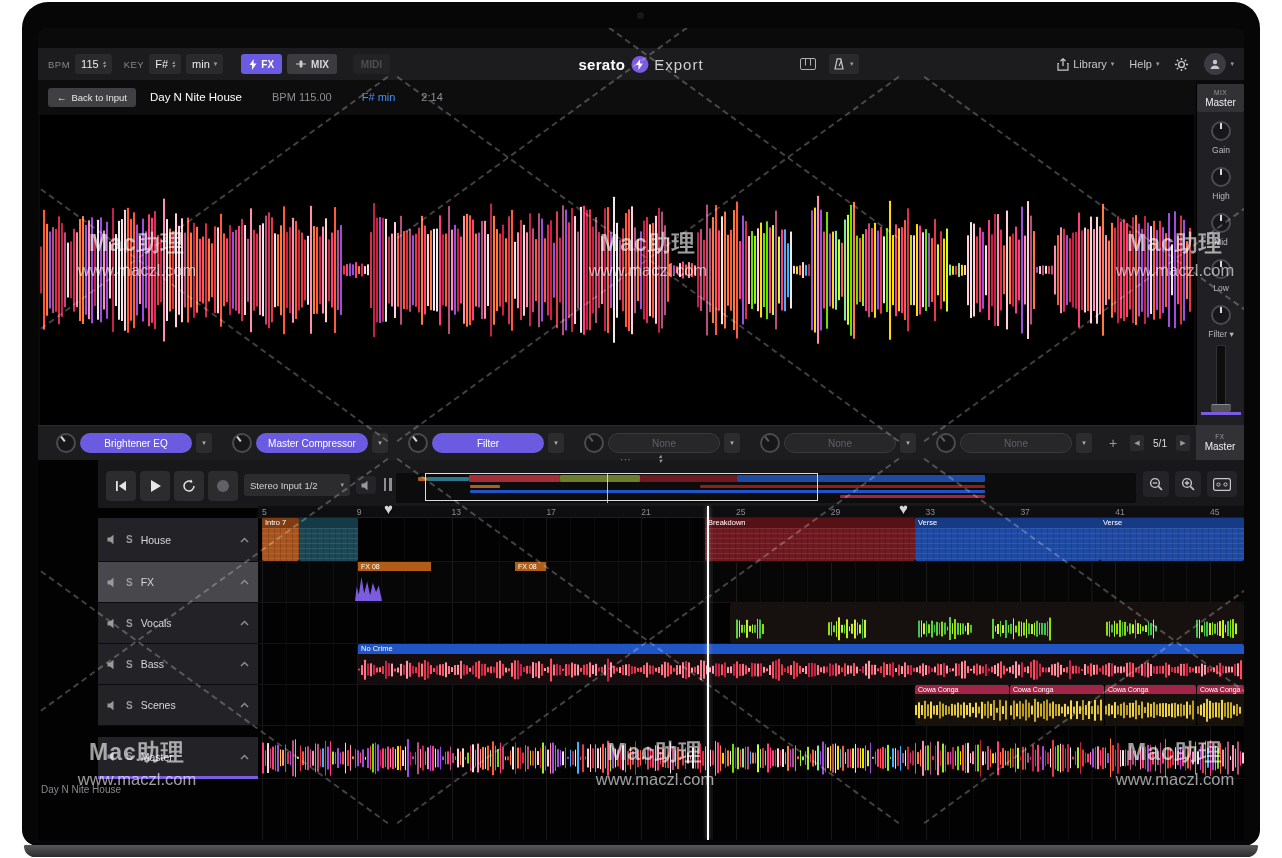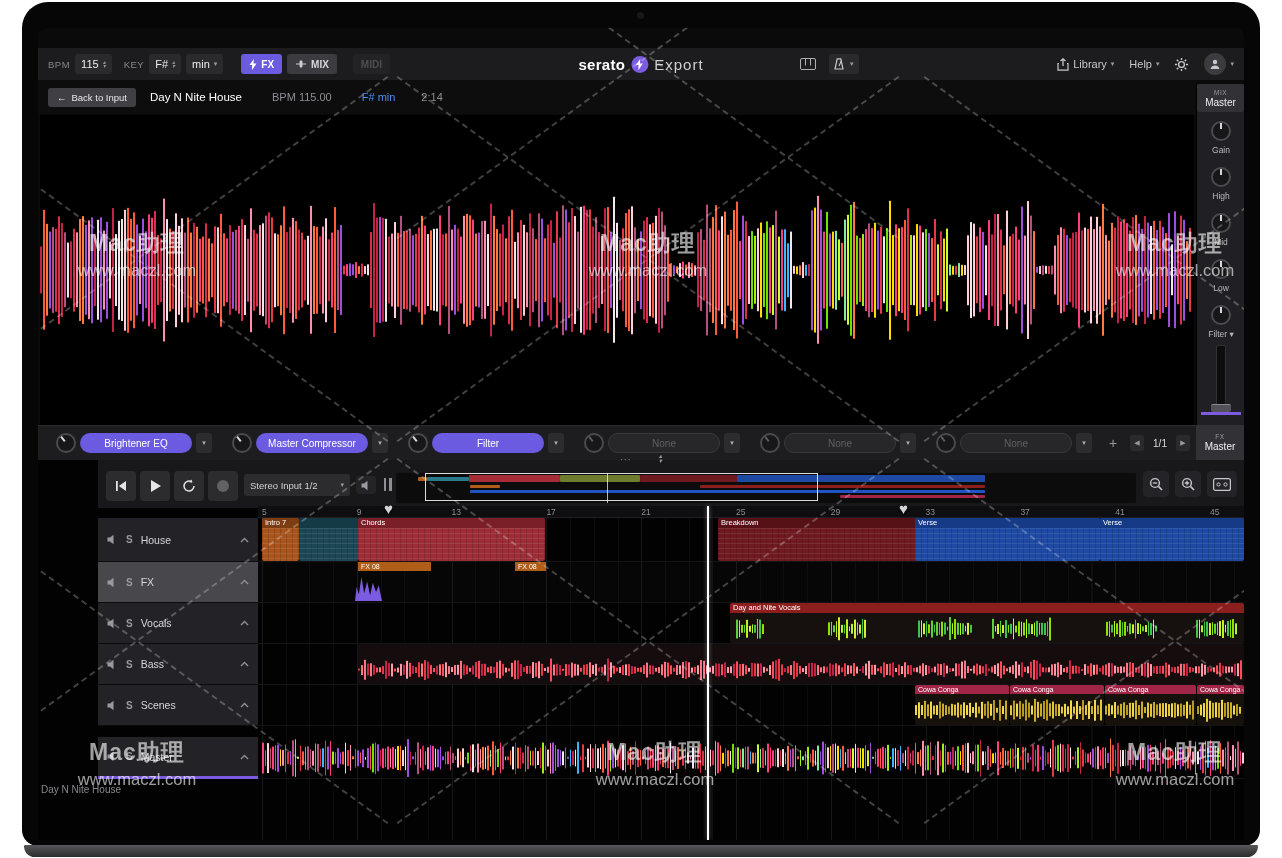--- a/index.html
+++ b/index.html
@@ -652,21 +652,21 @@
           <div class="klabel" style="top: 217px;">Filter ▾</div>
         </div>
       <div class="meter"></div>
       <div class="fadercap"></div>
       <div class="accentline"></div>
     </div>
 
     <div class="fxbar">
       <div class="fxplus">+</div>
       <div class="fxpage" style="left:1092px">◀</div>
-      <div class="fxpage lab" style="left:1108px">1/1</div>
+      <div class="fxpage lab" style="left:1108px">5/1</div>
       <div class="fxpage" style="left:1138px">▶</div>
     <div class="knob fxk" style="left: 18px; top: 7px;"></div>
         <div class="fxpill on" style="left: 42px;">Brightener EQ</div>
         <div class="fxcaret" style="left: 158px;">▾</div>
         <div class="knob fxk" style="left: 194px; top: 7px;"></div>
         <div class="fxpill on" style="left: 218px;">Master Compressor</div>
         <div class="fxcaret" style="left: 334px;">▾</div>
         <div class="knob fxk" style="left: 370px; top: 7px;"></div>
         <div class="fxpill on" style="left: 394px;">Filter</div>
         <div class="fxcaret" style="left: 510px;">▾</div>
@@ -869,26 +869,21 @@
               <div class="clip scl" style="left: 4px; width: 37px; background: rgb(169, 84, 29);">
                 <div class="chead" style="background: rgb(126, 60, 18);">
                   <span class="clabel">Intro 7</span>
                 </div>
               </div>
               <div class="clip scl" style="left: 41px; width: 59px; background: rgb(28, 72, 86);">
                 <div class="chead" style="background: rgb(20, 58, 70);">
                   <span class="clabel"></span>
                 </div>
               </div>
-              <div class="clip scl" style="left: 100px; width: 187px; background: rgb(156, 45, 54);">
-                <div class="chead" style="background: rgb(122, 31, 40);">
-                  <span class="clabel">Chords</span>
-                </div>
-              </div>
-              <div class="clip scl" style="left: 460px; width: 210px; background: rgb(110, 26, 32);">
+              <div class="clip scl" style="left: 447px; width: 210px; background: rgb(110, 26, 32);">
                 <div class="chead" style="background: rgb(85, 17, 22);">
                   <span class="clabel">Breakdown</span>
                 </div>
               </div>
               <div class="clip scl" style="left: 657px; width: 185px; background: rgb(30, 74, 164);">
                 <div class="chead" style="background: rgb(22, 58, 134);">
                   <span class="clabel">Verse</span>
                 </div>
               </div>
               <div class="clip scl" style="left: 842px; width: 144px; background: rgb(30, 74, 164);">
@@ -905,23 +900,20 @@
               </div>
               <div class="fxclip" style="left: 257px; width: 31px;">
                 <div class="chead" style="background: rgb(176, 94, 23); height: 9px;">
                   <span class="clabel" style="font-size: 7px;">FX 08</span>
                 </div>
               </div>
               <div class="fxblob" style="left: 97px; width: 27px;"></div>
             </div>
             <div class="lane" style="top: 85px; height: 41px;">
               <div class="aclip" style="left: 472px; width: 514px; background: rgb(22, 16, 15);">
-                <div class="chead" style="background: rgb(140, 30, 30);">
-                  <span class="clabel">Day and Nite Vocals</span>
-                </div>
                 <div class="wave" style="left: 6px; top: 10px; width: 30px; height: 31px;">
                   <i style="left:0.0px;width:1.7px;height:19.1px;background:#5ad437"></i>
                   <i style="left:2.6px;width:1.7px;height:17.7px;background:#b9f227"></i>
                   <i style="left:5.2px;width:1.7px;height:8.7px;background:#8ee000"></i>
                   <i style="left:7.8px;width:1.7px;height:8.6px;background:#5ad437"></i>
                   <i style="left:10.4px;width:1.7px;height:18.7px;background:#b9f227"></i>
                   <i style="left:13.0px;width:1.7px;height:6.7px;background:#d7ee35"></i>
                   <i style="left:15.6px;width:1.7px;height:9.4px;background:#b9f227"></i>
                   <i style="left:18.2px;width:1.7px;height:8.3px;background:#3fc24f"></i>
                   <i style="left:20.8px;width:1.7px;height:20.5px;background:#8ee000"></i>
@@ -1030,20 +1022,23 @@
                   <i style="left:28.6px;width:1.7px;height:8.9px;background:#d7ee35"></i>
                   <i style="left:31.2px;width:1.7px;height:15.9px;background:#3fc24f"></i>
                   <i style="left:33.8px;width:1.7px;height:18.8px;background:#8ee000"></i>
                   <i style="left:36.4px;width:1.7px;height:19.8px;background:#8ee000"></i>
                   <i style="left:39.0px;width:1.7px;height:11.3px;background:#b9f227"></i>
                 </div>
               </div>
             </div>
             <div class="lane" style="top: 126px; height: 41px;">
               <div class="aclip" style="left: 100px; width: 886px; background: rgb(21, 13, 13);">
+                <div class="chead" style="background: rgb(31, 85, 196);">
+                  <span class="clabel">No Crime</span>
+                </div>
                 <div class="wave" style="left: 0px; top: 10px; width: 886px; height: 31px;">
                   <i style="left:0.0px;width:2px;height:2.8px;background:#e63946"></i>
                   <i style="left:3.0px;width:2px;height:10.2px;background:#ff7585"></i>
                   <i style="left:6.0px;width:2px;height:20.3px;background:#ff7585"></i>
                   <i style="left:9.0px;width:2px;height:12.9px;background:#c42348"></i>
                   <i style="left:12.0px;width:2px;height:13.4px;background:#ff7585"></i>
                   <i style="left:15.0px;width:2px;height:10.4px;background:#c42348"></i>
                   <i style="left:18.0px;width:2px;height:5.0px;background:#ff4d5e"></i>
                   <i style="left:21.0px;width:2px;height:5.7px;background:#ff7585"></i>
                   <i style="left:24.0px;width:2px;height:8.2px;background:#e63946"></i>

